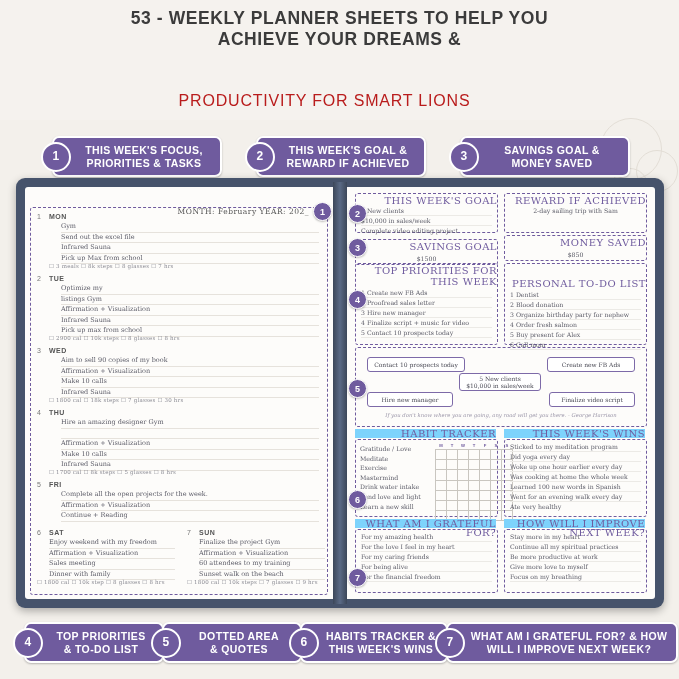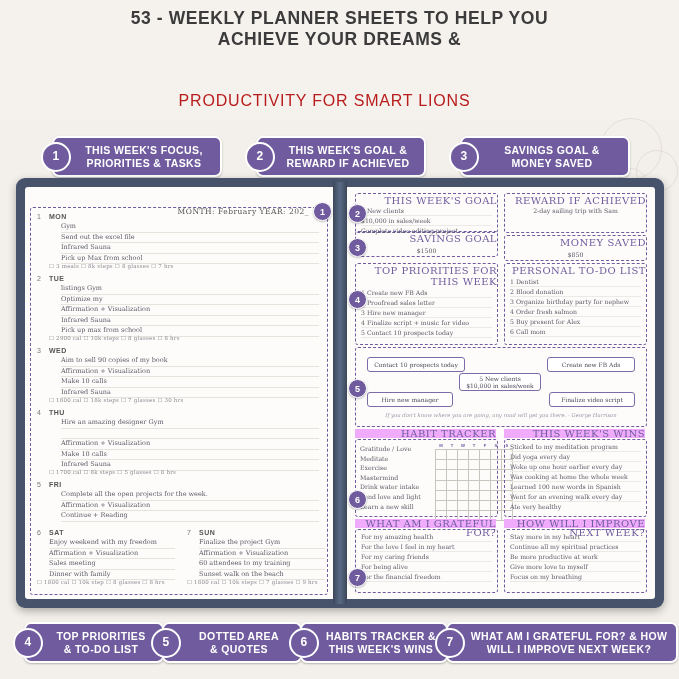--- a/index.html
+++ b/index.html
@@ -111,21 +111,21 @@
   .chip{
     position:absolute;border:1px solid #7d6aa8;border-radius:3px;
     font-size:6px;color:#4a4a55;display:flex;align-items:center;justify-content:center;
     text-align:center;background:#fff;font-family:"DejaVu Serif",serif;line-height:7px;
   }
   .quote{
     position:absolute;font-size:5.3px;color:#9a95a8;text-align:center;width:100%;
     font-style:italic;font-family:"DejaVu Serif",serif;
   }
   .grayband{
-    position:absolute;background:#f0abfc;
+    position:absolute;background:#7dd3fc;
   }
   .habit-tbl{position:absolute;font-size:4.2px;color:#6a6a72;}
   .habit-tbl td{border:.4px solid #c9c6c0;width:8px;height:7.2px;text-align:center;}
   .habit-tbl th{font-size:4.2px;color:#6f5b9e;height:6px;}
   .dots{
     position:absolute;
     background-image:radial-gradient(#d6d2ca .6px, transparent .7px);
     background-size:6px 6px;
   }
   .bubble{
@@ -207,22 +207,22 @@
         <div>Infrared Sauna</div>
         <div>Pick up Max from school</div>
       </div>
     </div>
     <div class="daily-foot" style="top:76px;">☐ 3 meals  ☐ 8k steps  ☐ 8 glasses  ☐ 7 hrs</div>
 
     <div class="day-block" style="top:88px;">
       <span class="day-num">2</span>
       <span class="day-name">TUE</span>
       <div class="day-lines">
+        <div>Optimize my</div>
         <div>listings  Gym</div>
-        <div>Optimize my</div>
         <div>Affirmation + Visualization</div>
         <div>Infrared Sauna</div>
         <div>Pick up max from school</div>
       </div>
     </div>
     <div class="daily-foot" style="top:148px;">☐ 2900 cal  ☐ 10k steps  ☐ 8 glasses  ☐ 8 hrs</div>
 
     <div class="day-block" style="top:160px;">
       <span class="day-num">3</span>
       <span class="day-name">WED</span>
@@ -296,41 +296,41 @@
         <div class="rline" style="border:none;">Complete video editing project</div>
       </div>
     </div>
     <div class="dashed" style="left:157px;top:6px;width:141px;height:38px;">
       <div class="rbox-title" style="margin-top:1px;">REWARD IF ACHIEVED</div>
       <div style="padding:0 5px;">
         <div class="rline" style="border:none;text-align:center;">2-day sailing trip with Sam</div>
       </div>
     </div>
 
-    <div class="dashed" style="left:8px;top:44px;width:141px;height:24px;">
+    <div class="dashed" style="left:8px;top:52px;width:141px;height:24px;">
       <div class="rbox-title" style="margin-top:1px;">SAVINGS GOAL</div>
       <div class="rline" style="border:none;text-align:center;margin-top:2px;">$1500</div>
     </div>
     <div class="dashed" style="left:157px;top:48px;width:141px;height:24px;">
       <div class="rbox-title" style="margin-top:1px;">MONEY SAVED</div>
       <div class="rline" style="border:none;text-align:center;margin-top:2px;">$850</div>
     </div>
 
     <div class="dashed" style="left:8px;top:76px;width:141px;height:80px;">
       <div class="rbox-title" style="margin-top:1px;">TOP PRIORITIES FOR THIS WEEK</div>
       <div style="padding:1px 5px;">
         <div class="rline">1  Create new FB Ads</div>
         <div class="rline">2  Proofread sales letter</div>
         <div class="rline">3  Hire new manager</div>
         <div class="rline">4  Finalize script + music for video editing</div>
         <div class="rline">5  Contact 10 prospects today</div>
       </div>
     </div>
     <div class="dashed" style="left:157px;top:76px;width:141px;height:80px;">
-      <div class="rbox-title" style="margin-top:1px;">PERSONAL TO-DO LIST</div>
+      <div class="rbox-title" style="margin-top:14px;">PERSONAL TO-DO LIST</div>
       <div style="padding:1px 5px;">
         <div class="rline">1  Dentist</div>
         <div class="rline">2  Blood donation</div>
         <div class="rline">3  Organize birthday party for nephew</div>
         <div class="rline">4  Order fresh salmon</div>
         <div class="rline">5  Buy present for Alex</div>
         <div class="rline">6  Call mom</div>
       </div>
     </div>
 

